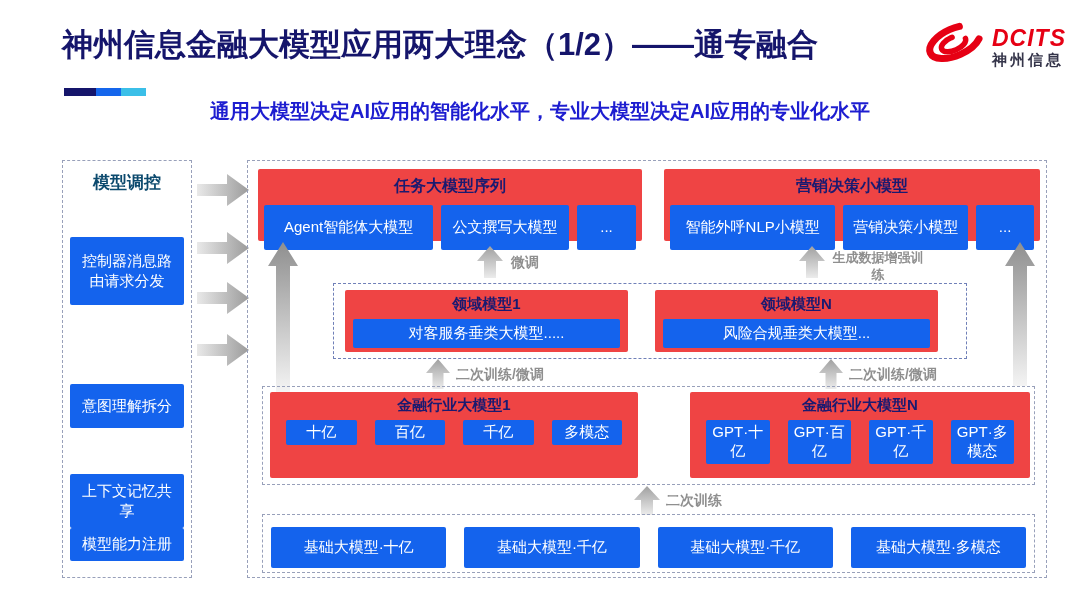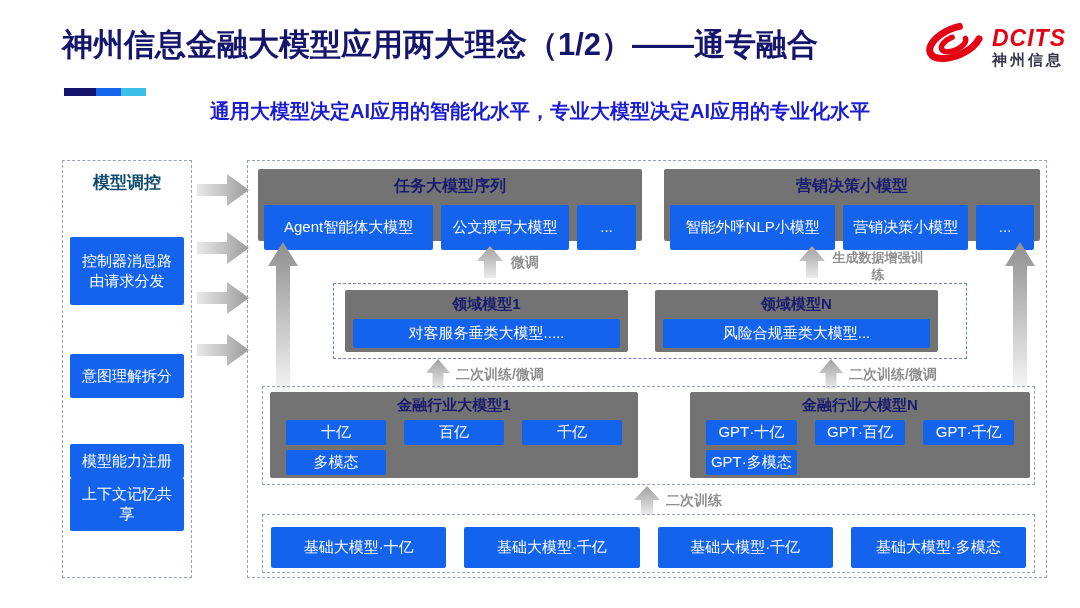--- a/index.html
+++ b/index.html
@@ -20,30 +20,30 @@
   .logo-en { color:#E60014; font-weight:800; font-size:23px; letter-spacing:1px; font-style:italic; }
   .logo-cn { color:#35354a; font-weight:700; font-size:15px; letter-spacing:3px; }
 
   
   .sidebar { position:absolute; left:62px; top:160px; width:130px; height:418px; border:1px dashed #98a0ba; background:#fff; }
   .sidebar-title { text-align:center; padding-top:10px; font-size:17px; font-weight:800; color:#0c4a6e; }
   .sb-item { margin:0 7px; padding:6px 5px; background:#1463ED; color:#fff; font-size:15px; font-weight:500;
              text-align:center; line-height:1.34; border-radius:2px; }
   .sb-item:nth-of-type(1) { margin-top:14px; padding-top:7px; padding-bottom:7px; }
   .sb-item:nth-of-type(2) { margin-top:43px; padding-top:14px; padding-bottom:14px; }
-  .sb-item:nth-of-type(3) { margin-top:49px; padding-top:12px; padding-bottom:12px; }
+  .sb-item:nth-of-type(3) { margin-top:79px; padding-top:12px; padding-bottom:12px; }
   .sb-item:nth-of-type(4) { margin-top:46px; padding-top:7px; padding-bottom:7px; }
 
   .arrow-right { position:absolute; left:197px; }
   .ar1 { top:173px; } .ar2 { top:231px; } .ar3 { top:281px; } .ar4 { top:333px; }
 
   
   .main-box { position:absolute; left:247px; top:160px; width:800px; height:418px; border:1px dashed #98a0ba; }
 
-  .panel { position:absolute; background:#737373; border-radius:2px; }
+  .panel { position:absolute; background:#ef4444; border-radius:2px; }
   .panel-header { text-align:center; font-weight:800; color:#1A1A70; }
 
   .panel-tl { left:258px; top:169px; width:384px; height:72px; }
   .panel-tr { left:664px; top:169px; width:376px; height:72px; }
   .panel-tl .panel-header, .panel-tr .panel-header { font-size:16px; padding-top:7px; }
   .btn-row { display:flex; gap:8px; margin:8px 6px 0; }
   .btn { background:#1463ED; color:#fff; font-size:15px; font-weight:500; text-align:center;
          padding:13px 2px; border-radius:2px; white-space:nowrap; overflow:hidden; }
   .f-big { flex:3.0; } .f-mid { flex:2.25; } .f-dots { flex:1; }
 
@@ -51,21 +51,21 @@
   .panel-d1 { left:345px; top:290px; width:283px; height:62px; }
   .panel-dn { left:655px; top:290px; width:283px; height:62px; }
   .panel-d1 .panel-header, .panel-dn .panel-header { font-size:15px; padding-top:5px; }
   .d-btn { margin:5px 8px 0; background:#1463ED; color:#fff; font-size:15px; font-weight:500;
            text-align:center; padding:5px 0; border-radius:2px; }
 
   .industry-box { position:absolute; left:262px; top:386px; width:773px; height:99px; border:1px dashed #98a0ba; }
   .panel-i1 { left:270px; top:392px; width:368px; height:86px; }
   .panel-in { left:690px; top:392px; width:340px; height:86px; }
   .panel-i1 .panel-header, .panel-in .panel-header { font-size:15px; padding-top:4px; }
-  .grid-2x2 { display:grid; grid-template-columns:1fr 1fr 1fr; gap:5px 18px; margin:5px 16px 0; }
+  .grid-2x2 { display:grid; grid-template-columns:1fr 1fr 1fr 1fr; gap:5px 18px; margin:5px 16px 0; }
   .g-btn { background:#1463ED; color:#fff; font-size:15px; font-weight:500; text-align:center;
            padding:3px 0; border-radius:2px; }
 
   .base-box { position:absolute; left:262px; top:514px; width:773px; height:59px; border:1px dashed #98a0ba; }
   .base-row { display:flex; gap:18px; margin:12px 8px 0; }
   .b-btn { flex:1; background:#1463ED; color:#fff; font-size:15px; font-weight:500; text-align:center;
            padding:11px 0; border-radius:2px; white-space:nowrap; }
 
   
   .abs { position:absolute; }
@@ -113,22 +113,22 @@
     <div class="logo-text">
       <span class="logo-en">DCITS</span>
       <span class="logo-cn">神州信息</span>
     </div>
   </div>
 
   <div class="sidebar">
     <div class="sidebar-title">模型调控</div>
     <div class="sb-item">控制器消息路由请求分发</div>
     <div class="sb-item">意图理解拆分</div>
+    <div class="sb-item">上下文记忆共享</div>
     <div class="sb-item">模型能力注册</div>
-    <div class="sb-item">上下文记忆共享</div>
   </div>
 
   <svg class="arrow-right ar1" width="52" height="34">
       <path d="M0,11 H30 V1 L52,17 L30,33 V23 H0 Z" fill="url(#gradRight)"></path>
     </svg>
   <svg class="arrow-right ar2" width="52" height="34">
       <path d="M0,11 H30 V1 L52,17 L30,33 V23 H0 Z" fill="url(#gradRight)"></path>
     </svg>
   <svg class="arrow-right ar3" width="52" height="34">
       <path d="M0,11 H30 V1 L52,17 L30,33 V23 H0 Z" fill="url(#gradRight)"></path>

